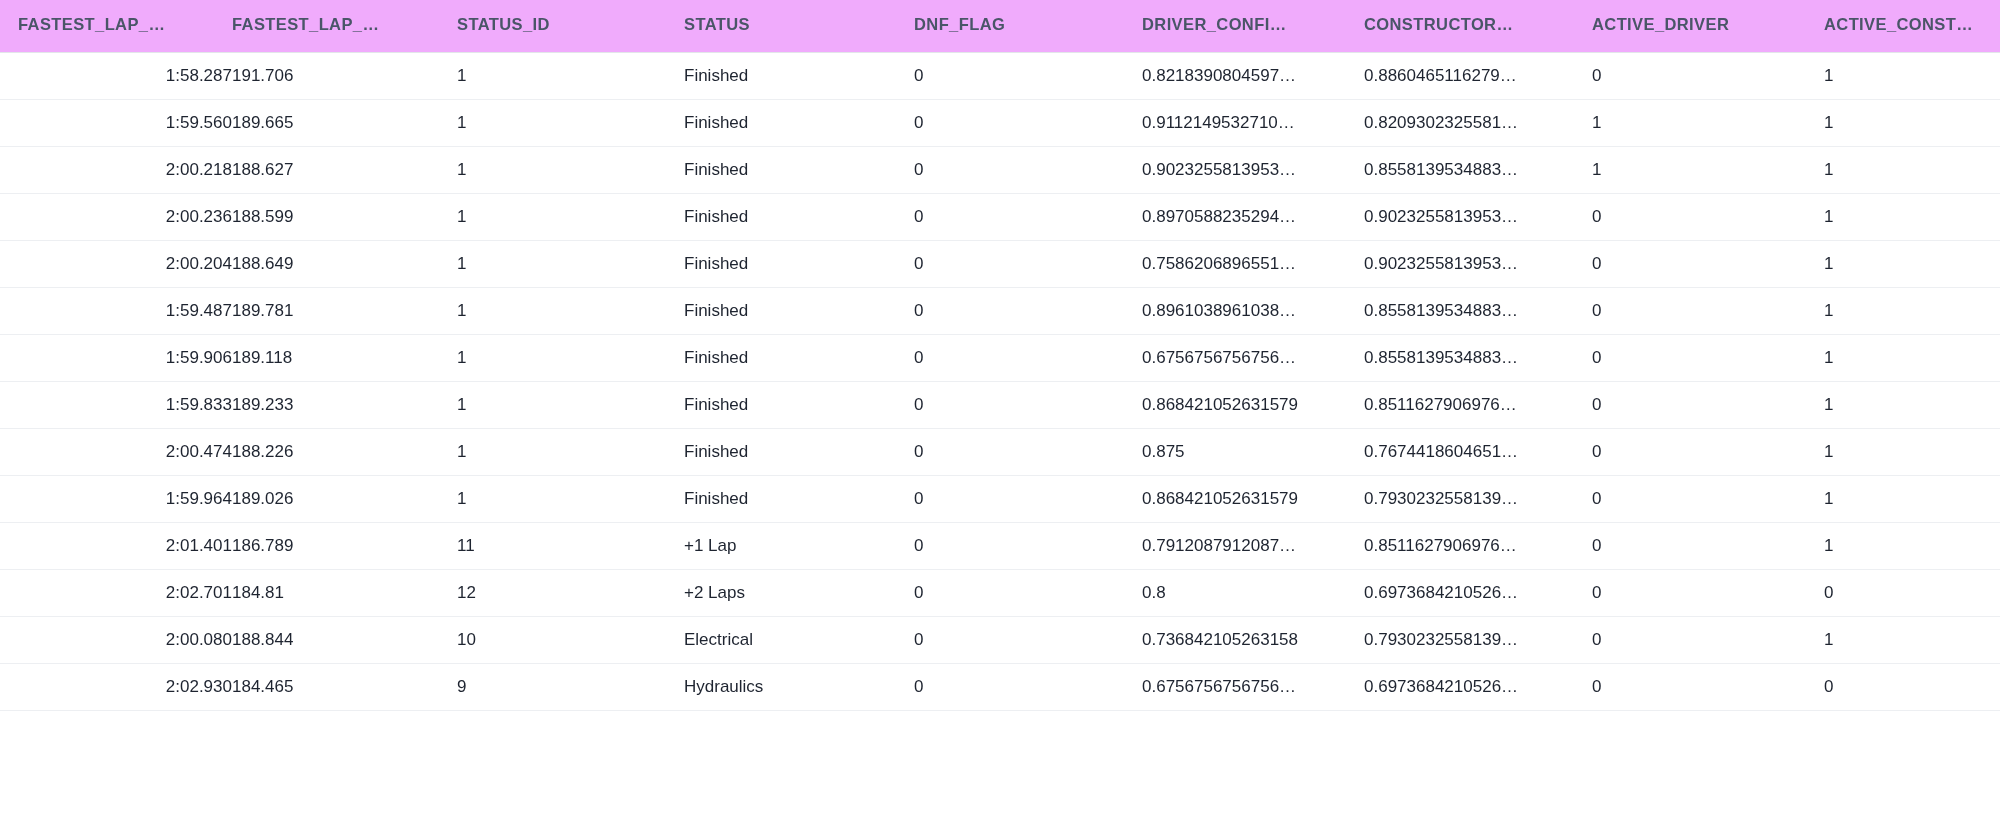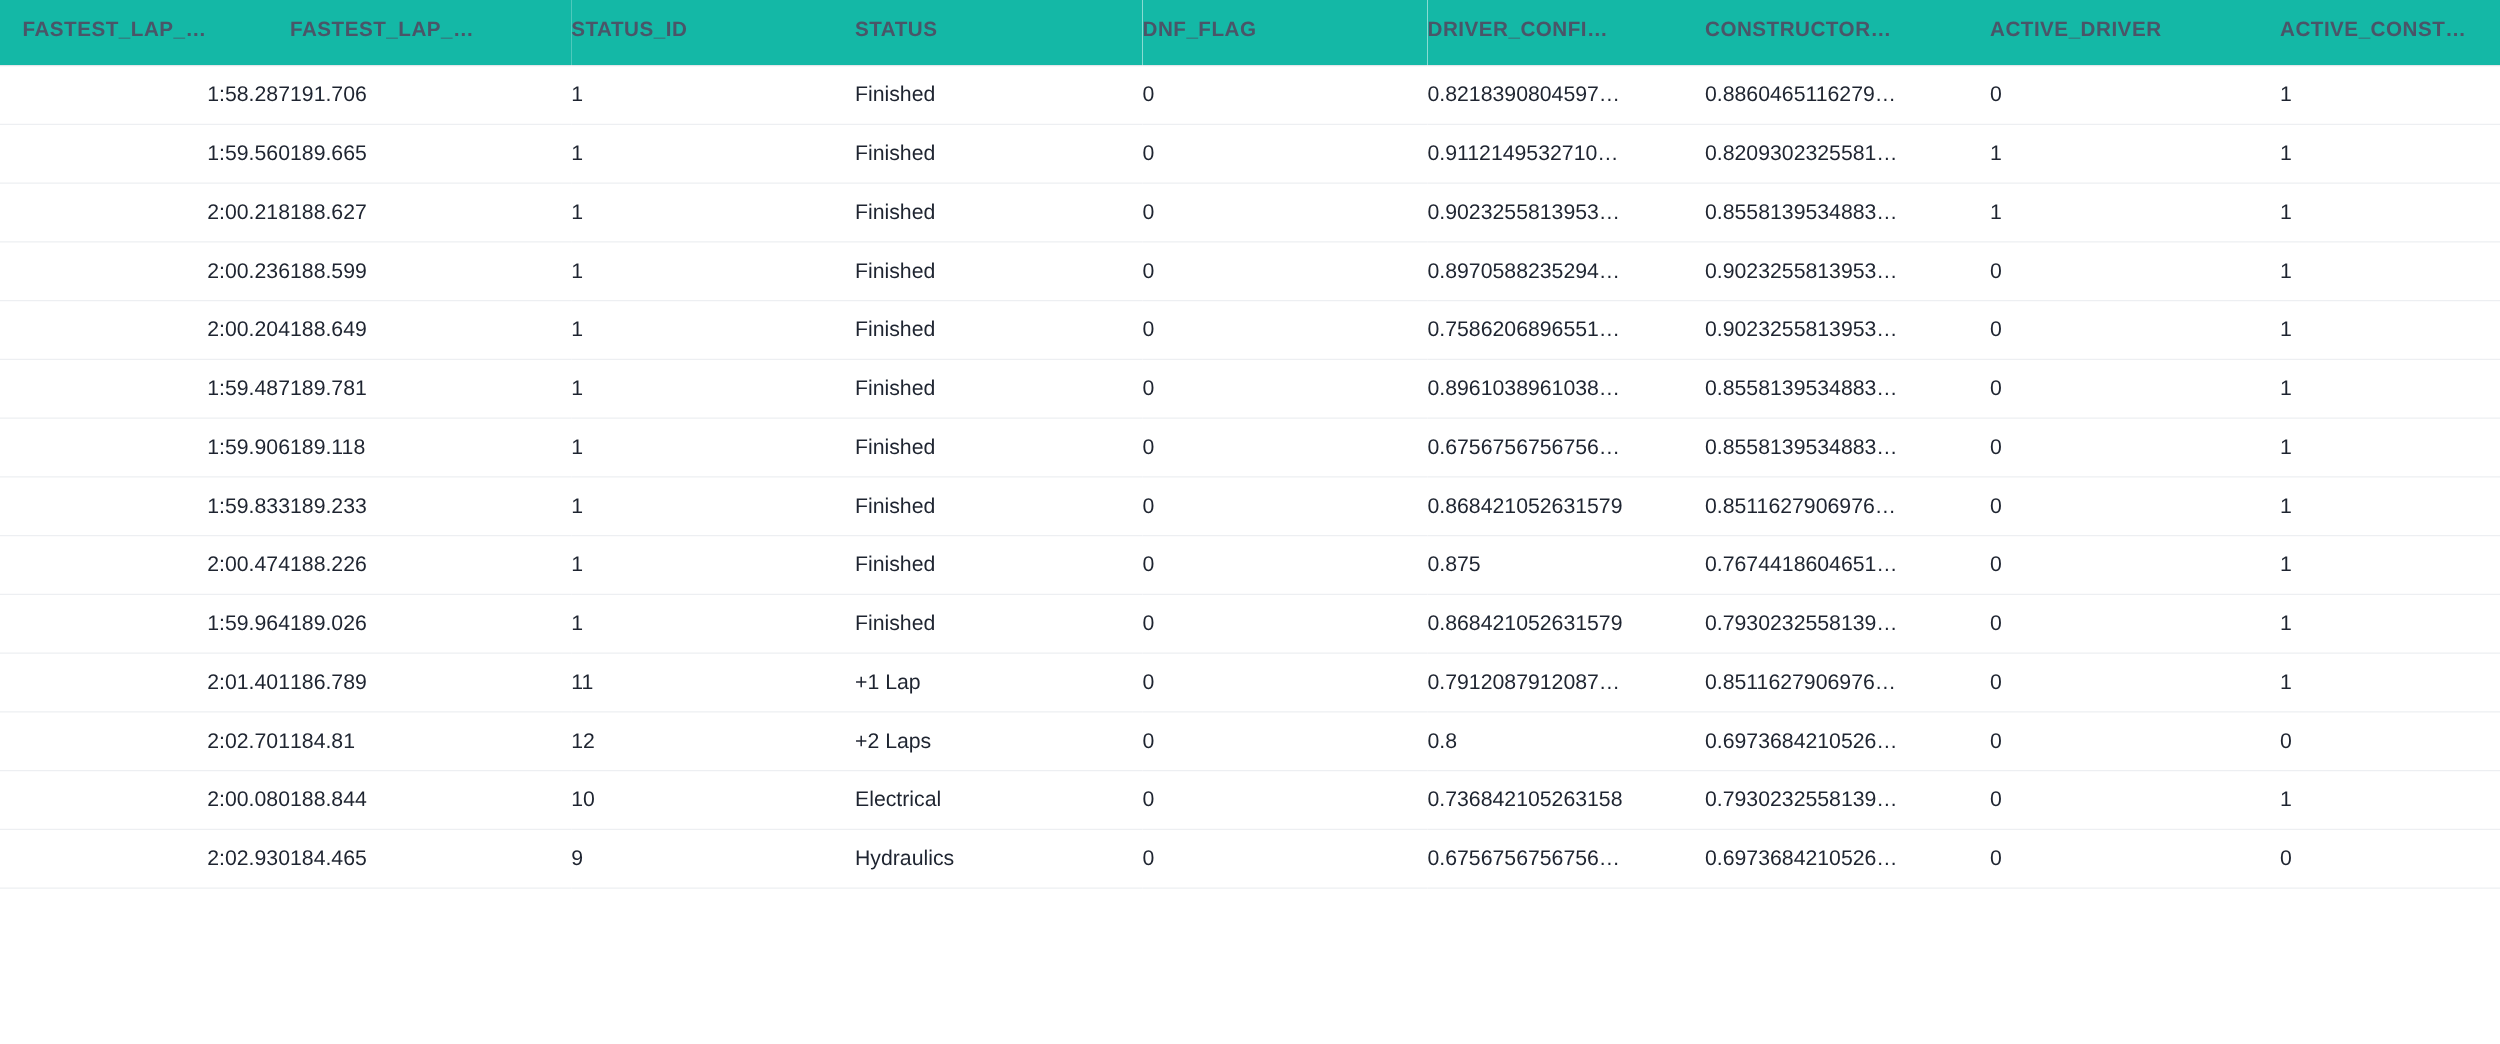--- a/index.html
+++ b/index.html
@@ -22,21 +22,21 @@
     width: 2000px;
     table-layout: fixed;
   }
   table.data-grid thead th {
     text-align: left;
     font-size: 16.5px;
     font-weight: bold;
     color: #4a5568;
     letter-spacing: 0.4px;
     padding: 12px 0 18px 0;
-    background: #14b8a6;
+    background: #f0abfc;
     border-bottom: 1px solid #e3e6ea;
     white-space: nowrap;
     overflow: hidden;
     text-overflow: ellipsis;
     vertical-align: bottom;
     height: 52px;
     box-sizing: border-box;
   }
   table.data-grid tbody td {
     font-size: 17px;

